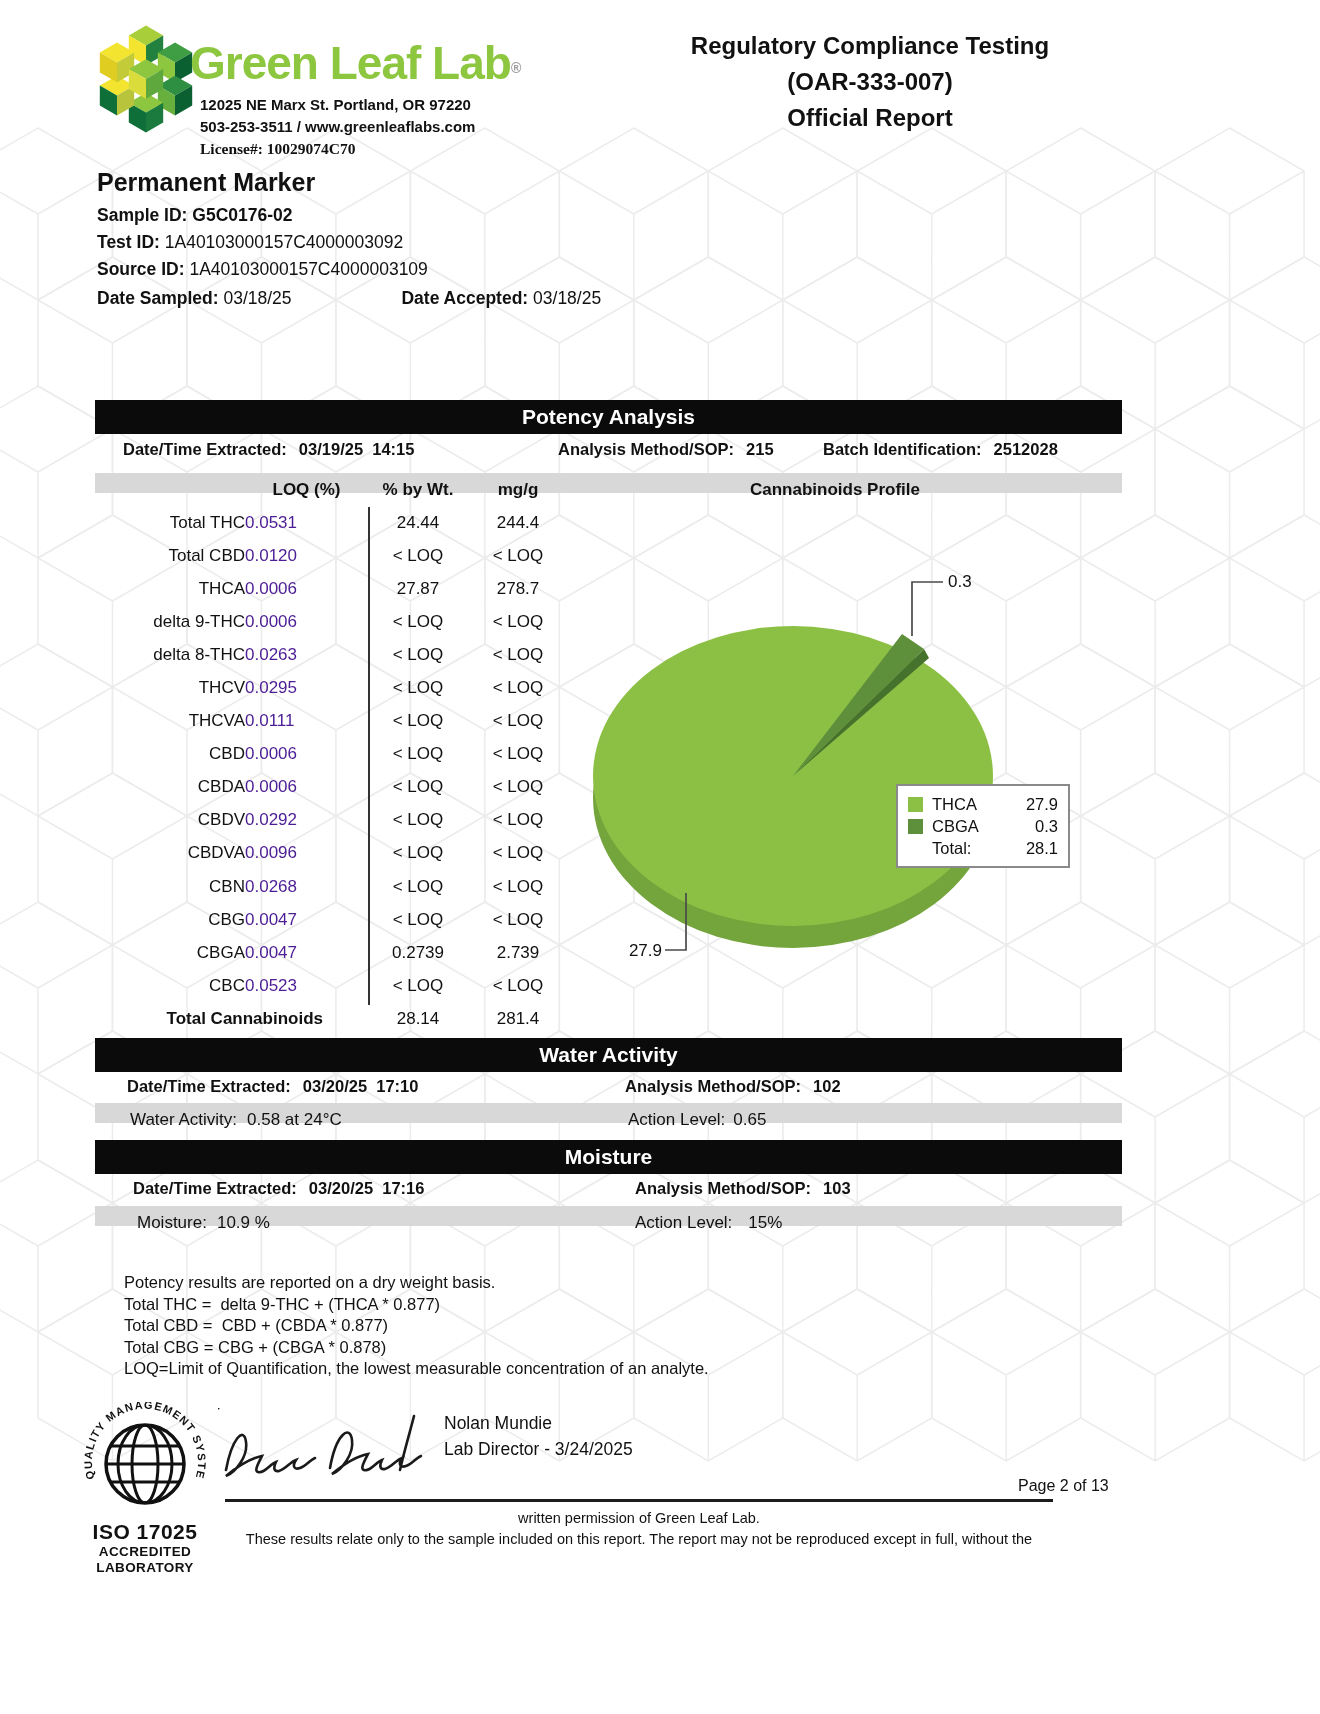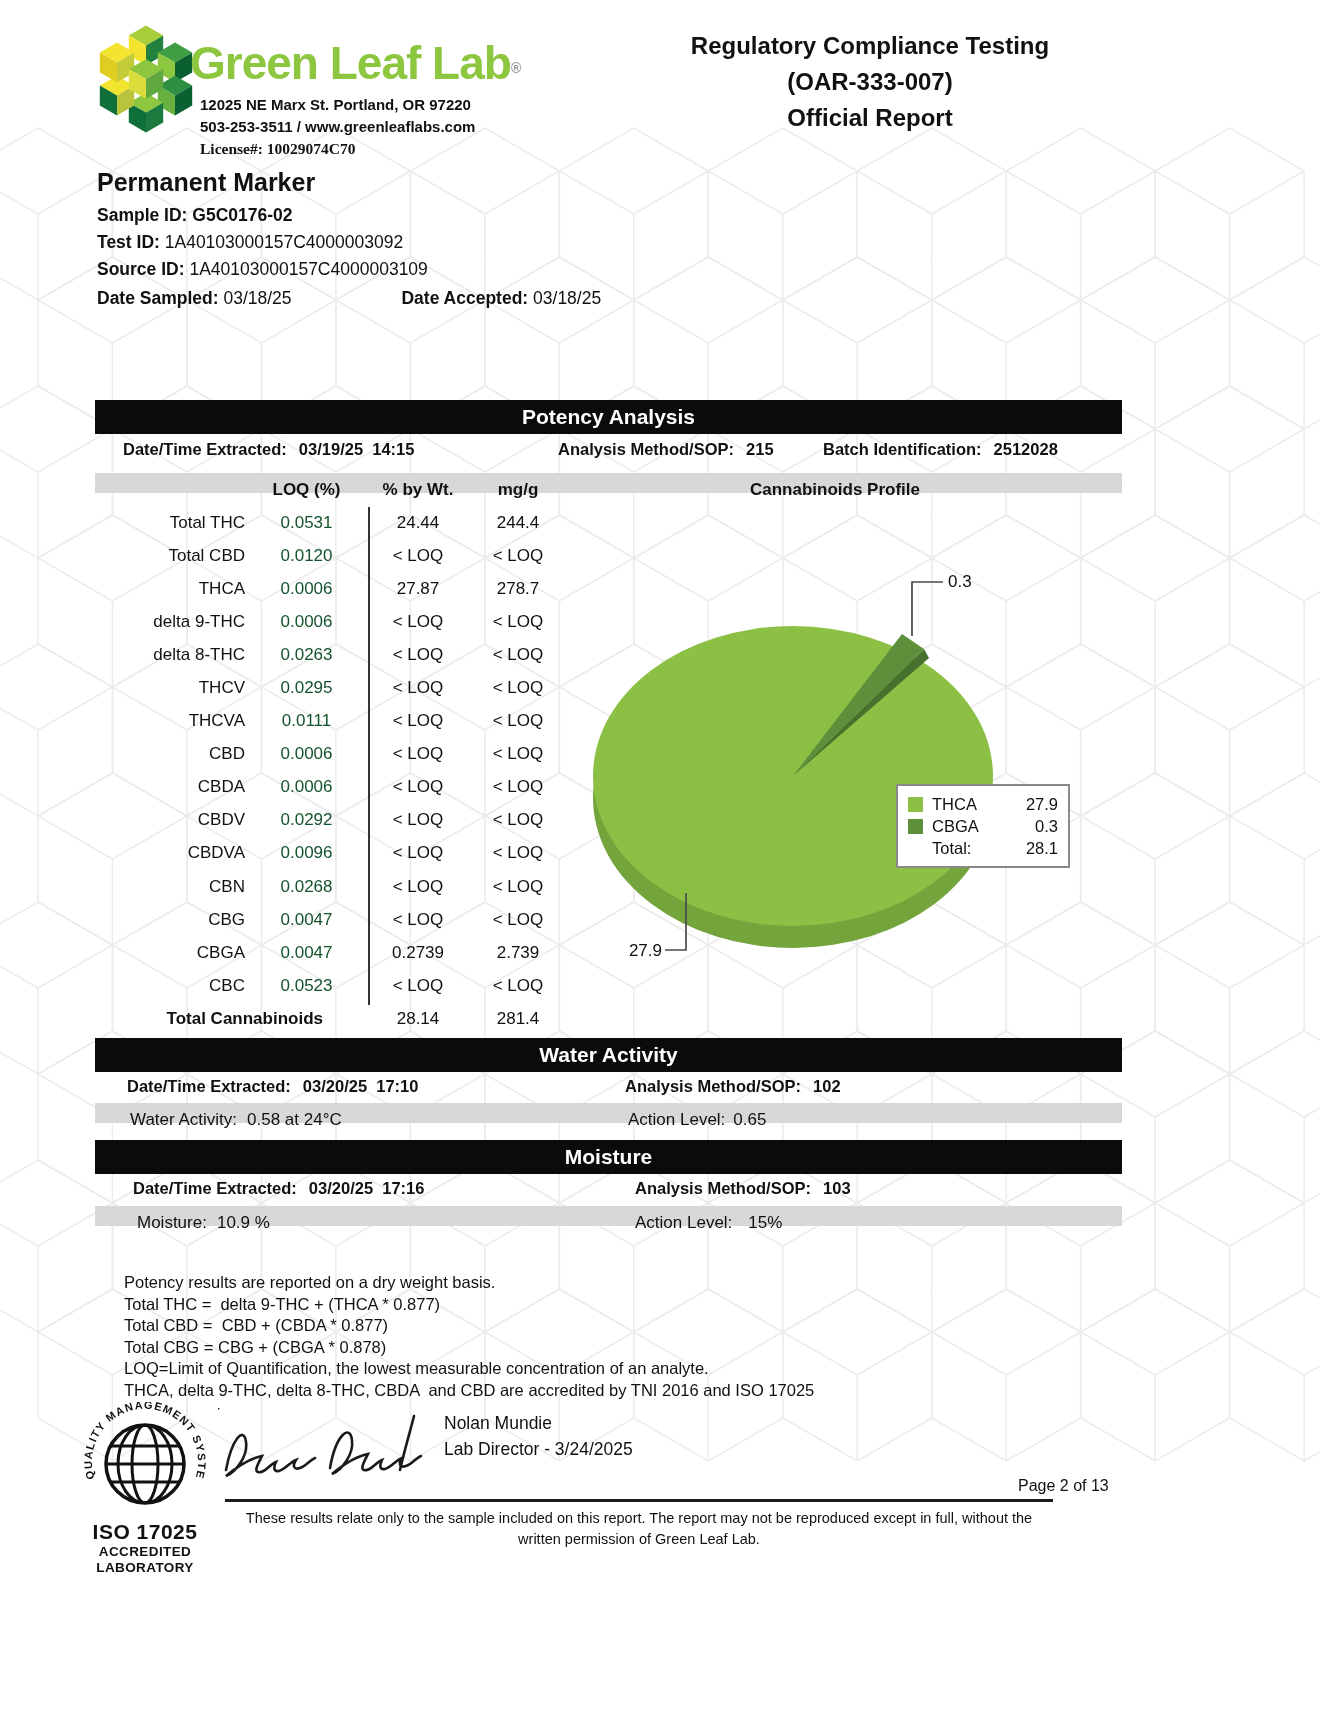--- a/index.html
+++ b/index.html
@@ -26,21 +26,21 @@
   .meta .g{position:absolute;top:0;}
   .meta .val{margin-left:12px;}
   .band{position:absolute;left:95px;width:1027px;height:20px;background:#d8d8d8;}
   .band .bt{position:absolute;line-height:33px;font-size:17px;}
   .hdr-lab{position:absolute;line-height:33px;font-size:17px;font-weight:bold;text-align:center;}
 
   
   .ptable{position:absolute;left:95px;top:506px;width:480px;font-size:17px;}
   .prow{display:flex;align-items:center;height:33.1px;}
   .c-an{width:150px;text-align:right;}
-  .c-loq{width:123px;text-align:center;color:#14532d;}
+  .c-loq{width:123px;text-align:left;color:#4c1d95;}
   .c-wt{width:100px;text-align:center;}
   .c-mg{width:100px;text-align:center;}
   .vline{position:absolute;left:368px;top:507px;width:2px;height:498px;background:#333;}
   .trow{position:absolute;left:95px;top:1003px;width:480px;display:flex;align-items:center;height:31px;font-size:17px;}
   .t-an{width:273px;text-align:right;padding-right:45px;box-sizing:border-box;font-weight:bold;}
 
   
   .chart{position:absolute;left:528px;top:503px;width:562px;height:534px;}
   .callout{position:absolute;font-size:17px;color:#111;}
   .legend{position:absolute;left:368px;top:281px;width:150px;background:#fff;border:2px solid #8a8a8a;
@@ -411,21 +411,20 @@
       <span>Action Level:</span><span style="margin-left:16px">15%</span>
     </span>
   </div>
 
   <div class="notes">
     <div>Potency results are reported on a dry weight basis.</div>
     <div>Total THC =  delta 9-THC + (THCA * 0.877)</div>
     <div>Total CBD =  CBD + (CBDA * 0.877)</div>
     <div>Total CBG = CBG + (CBGA * 0.878)</div>
     <div>LOQ=Limit of Quantification, the lowest measurable concentration of an analyte.</div>
-    <div>THCA, delta 9-THC, delta 8-THC, CBDA  and CBD are accredited by TNI 2016 and ISO 17025</div>
   </div>
 
   <svg class="abs" style="left:83px;top:1402px" width="124" height="124" viewBox="0 0 124 124">
     <defs>
         <clipPath id="gc">
           <circle cx="62" cy="62" r="39"></circle>
         </clipPath>
       <path id="ring" d="M 13,80 A 53,53 0 1 1 111,80" fill="none"></path>
     </defs>
     <circle cx="62" cy="62" r="39" fill="none" stroke="#111" stroke-width="3.5"></circle>
@@ -454,17 +453,17 @@
       <circle cx="119,12" r="1.6" fill="#1a1a1a" stroke="none"></circle>
     </g>
   </svg>
   <div class="signer">
     <div>Nolan Mundie</div>
     <div>Lab Director - 3/24/2025</div>
   </div>
   <div class="pageno">Page 2 of 13</div>
   <div class="divider"></div>
   <div class="disclaimer">
+    <div>written permission of Green Leaf Lab.</div>
     <div>These results relate only to the sample included on this report. The report may not be reproduced except in full, without the</div>
-    <div>written permission of Green Leaf Lab.</div>
   </div>
 
 </div>
 
 </body></html>

